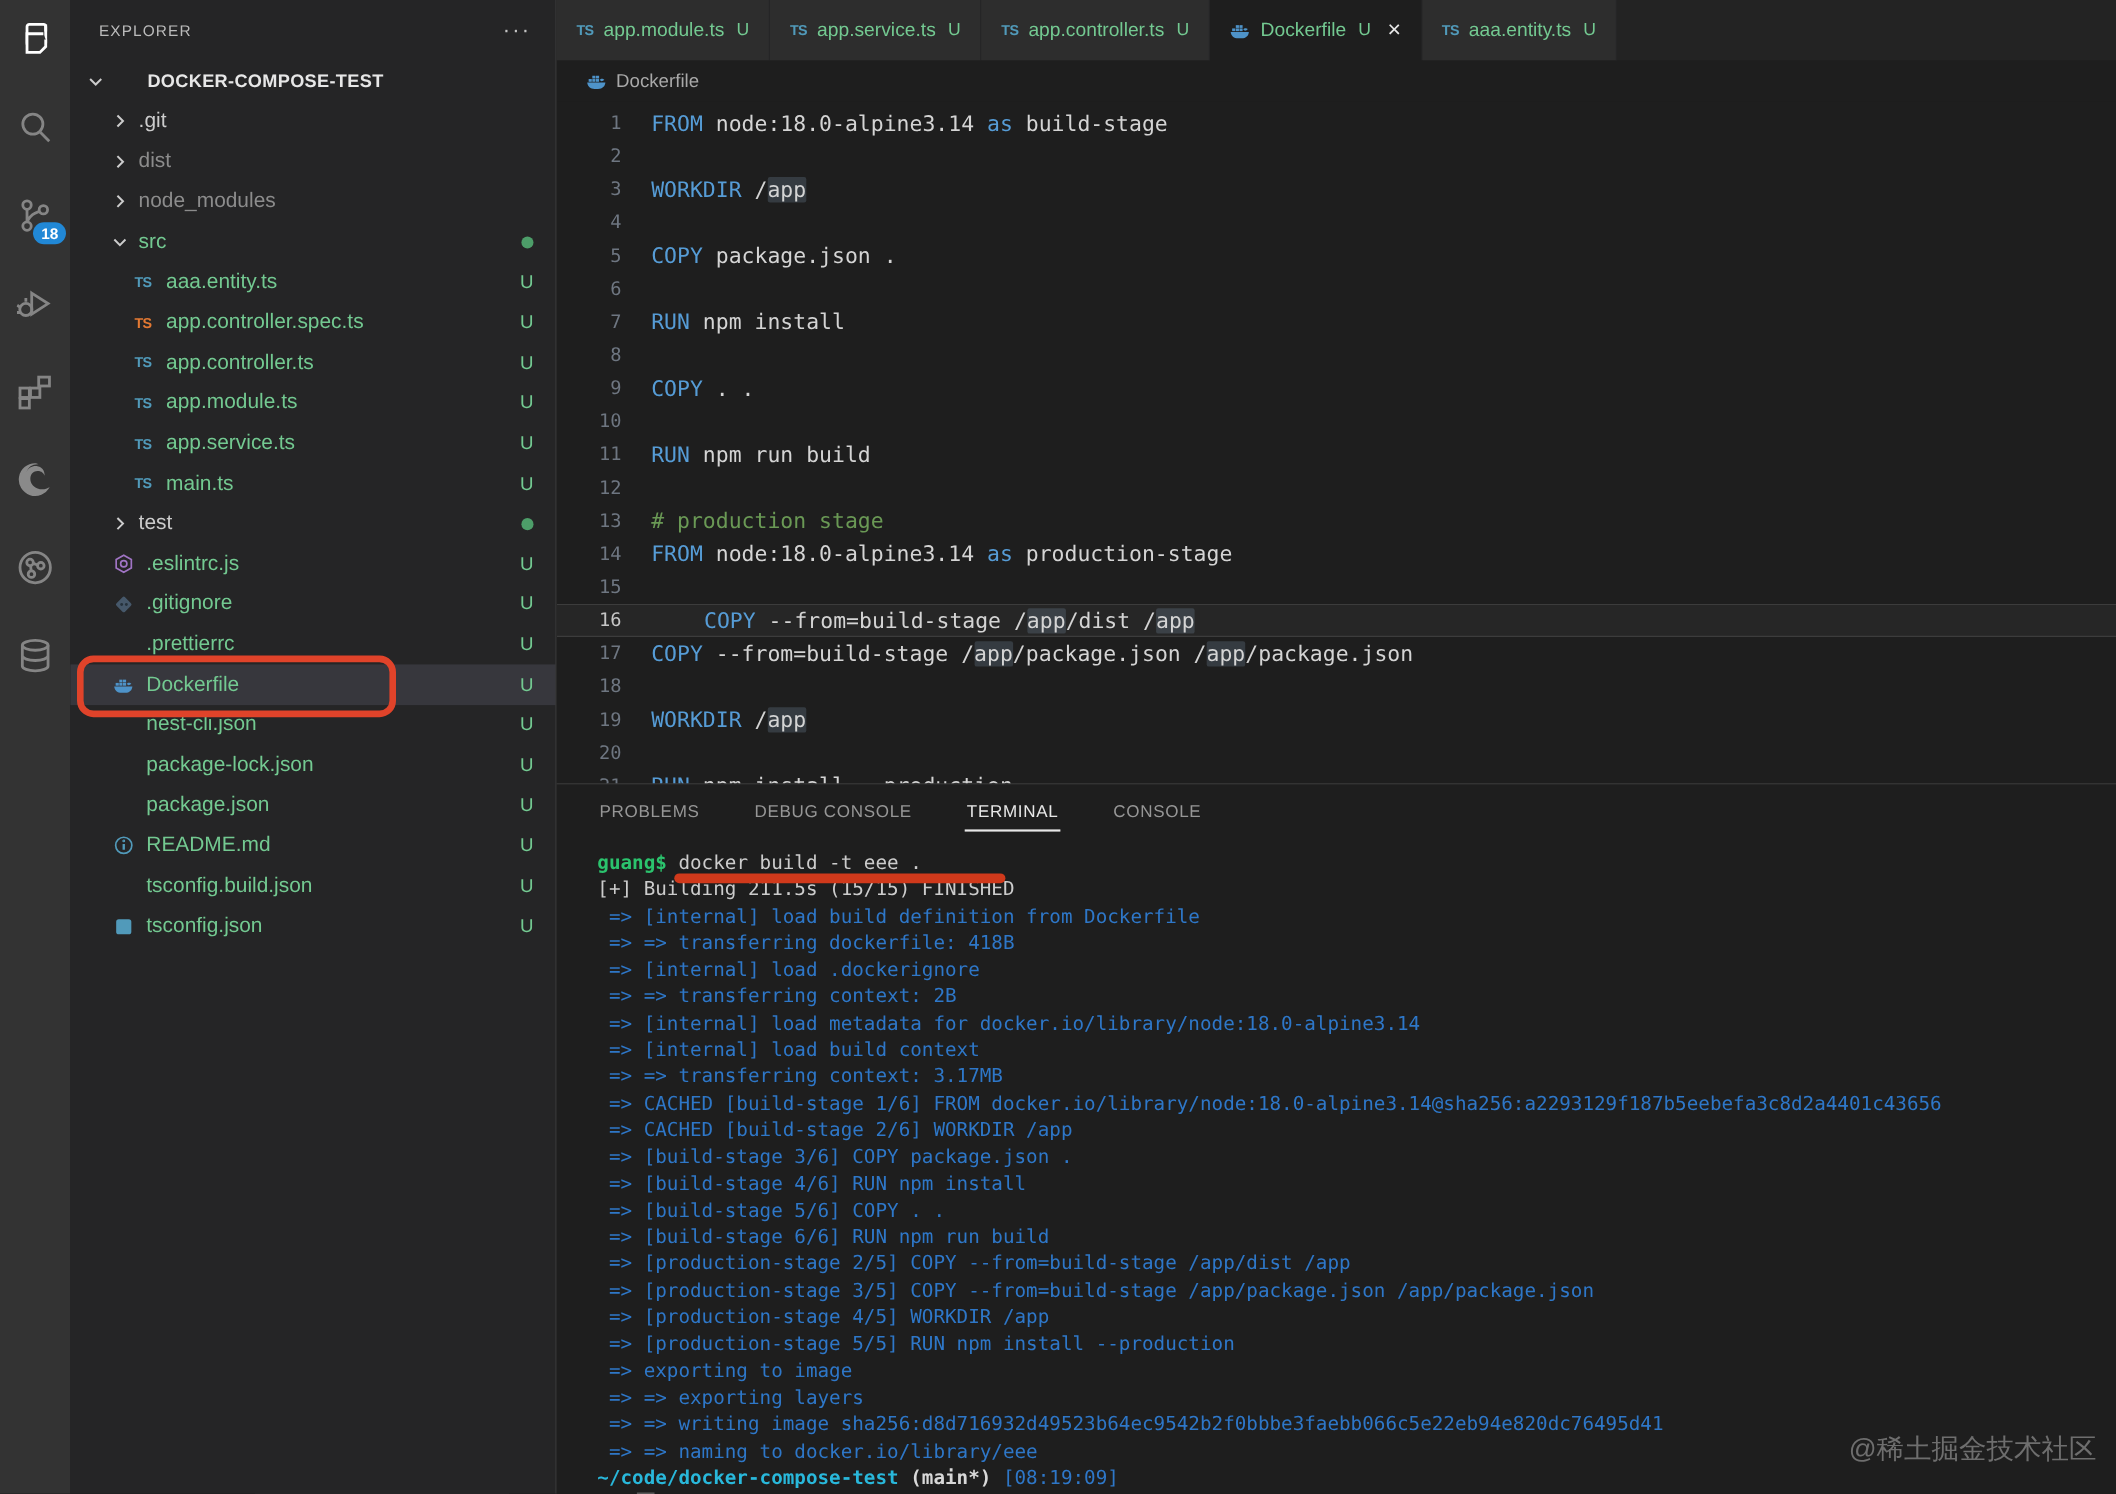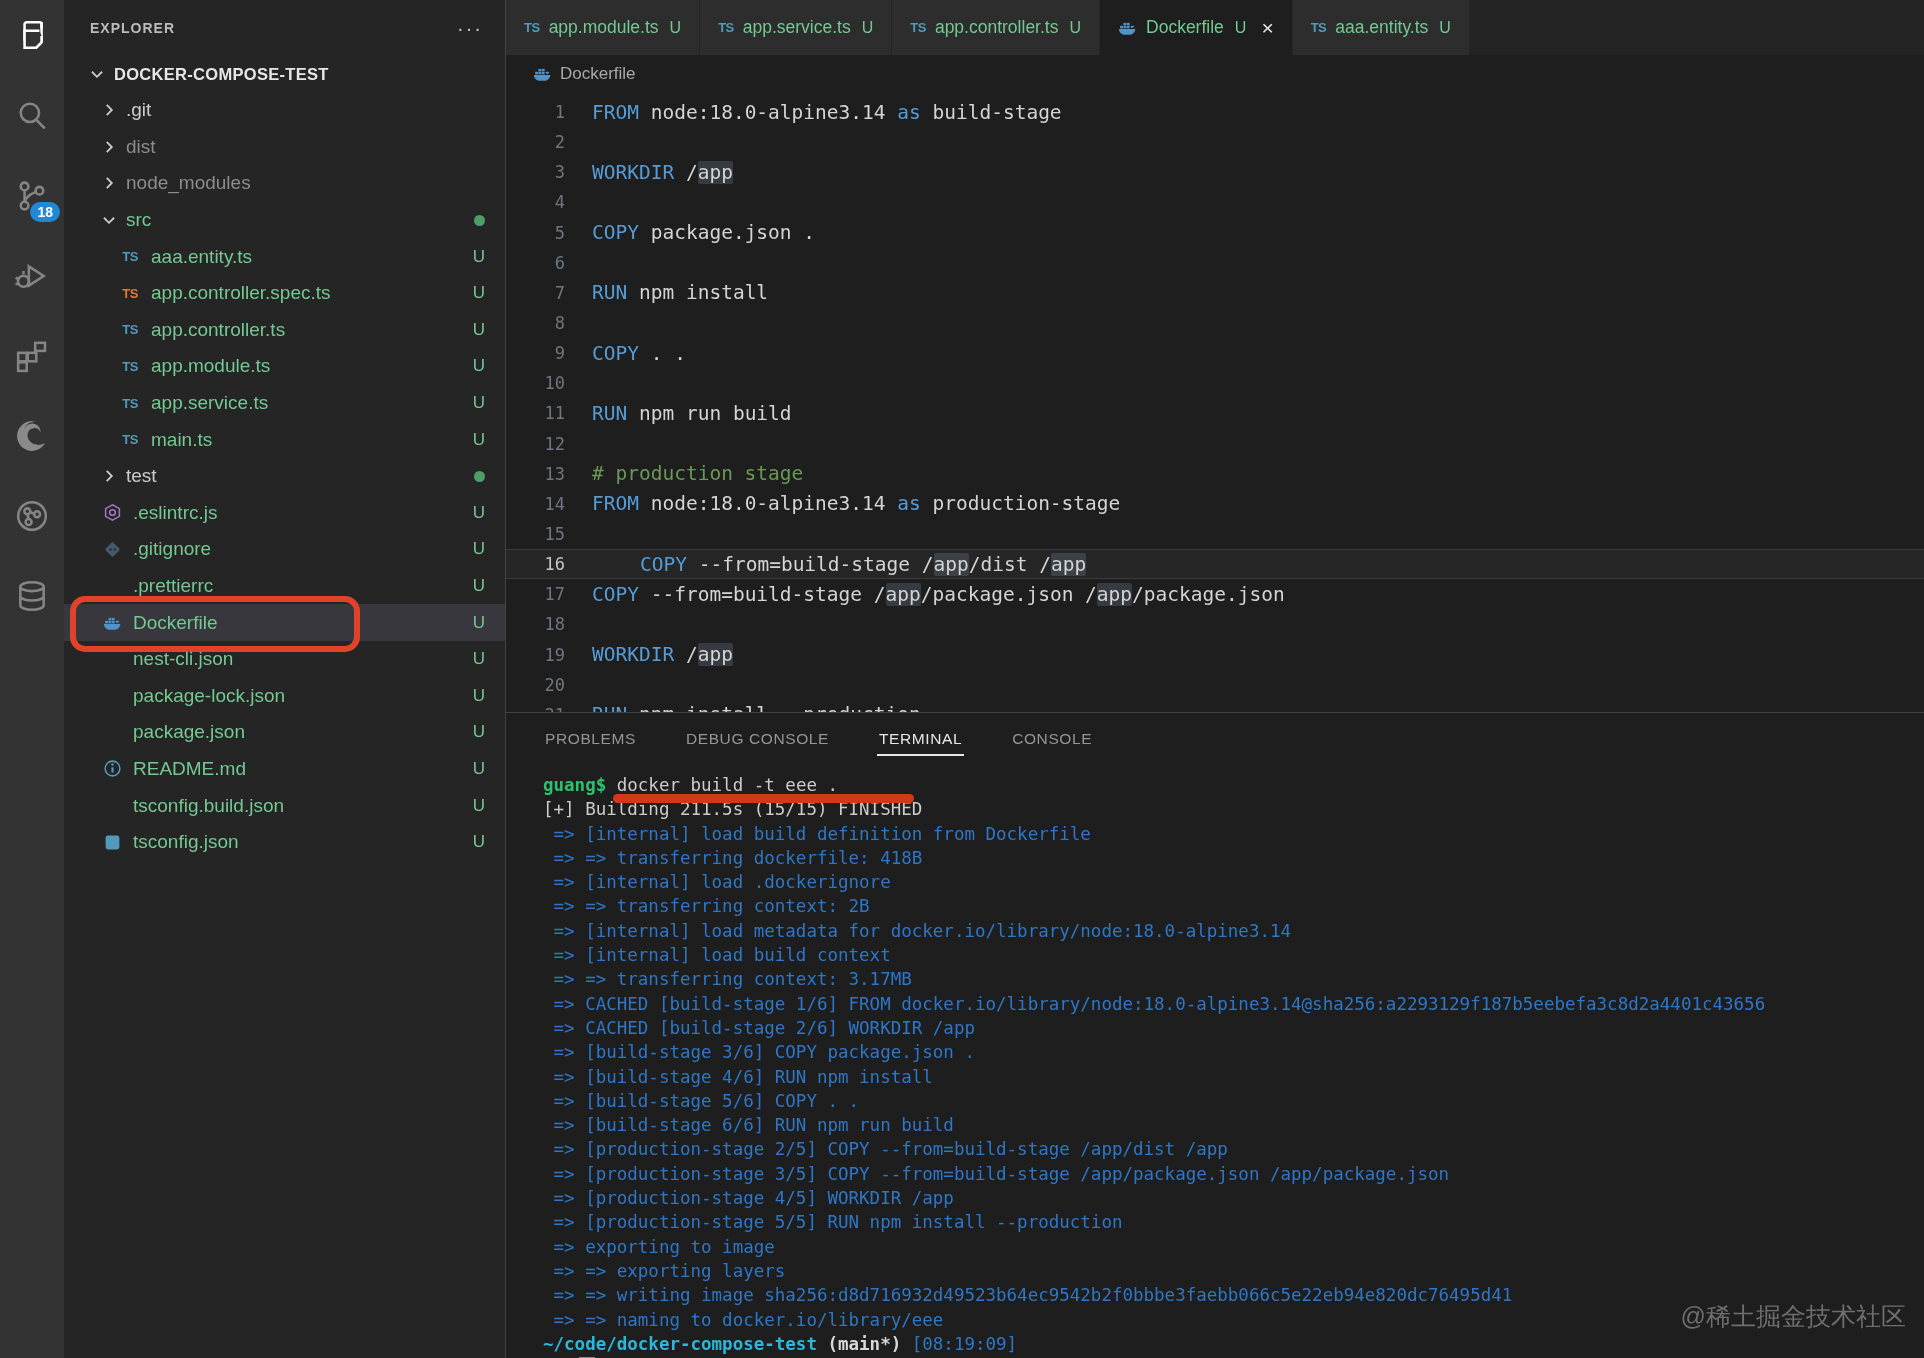--- a/index.html
+++ b/index.html
@@ -14,29 +14,29 @@
     align-items:center; justify-content:center; }
   .act-icon.active { color:#ffffff; }
   .act-icon svg { width:34px; height:34px; }
   .act-badge { position:absolute; right:-10px; bottom:-8px; background:#2188d6; color:#fff;
     font-size:14px; font-weight:bold; border-radius:12px; padding:2px 7px; line-height:16px; }
 
   
   .sidebar { width:441px; background:#252526; flex-shrink:0; position:relative; color:#cccccc; }
   .sidebar-header { height:56px; display:flex; align-items:center; justify-content:space-between;
     padding:0 22px 0 26px; }
-  .sidebar-title { font-size:14px; letter-spacing:1px; color:#bbbbbb;font-weight:bold; }
+  .sidebar-title { font-size:14px; letter-spacing:1px; color:#bbbbbb; }
   .more-dots { color:#c5c5c5; font-size:20px; letter-spacing:2px; cursor:pointer; }
   .tree { font-size:19px; }
   .tree-row { height:36.6px; display:flex; align-items:center; padding-left:36px; padding-right:20px;
     cursor:pointer; position:relative; }
   .tree-row.child { padding-left:54px; }
   .tree-row.selected { background:#37373d; }
   .tree-root { font-weight:bold; color:#e7e7e7; font-size:16.5px; letter-spacing:.3px;
-    padding-left:24px; height:36px; display:flex; align-items:center; }
+    padding-left:14px; height:36px; display:flex; align-items:center;gap:30px; }
   .chev { width:18px; height:18px; margin-right:8px; flex-shrink:0; color:#cccccc; }
   .chev svg { width:18px; height:18px; }
   .fic { width:24px; margin-right:9px; flex-shrink:0; text-align:center; font-weight:bold;
     display:inline-flex; align-items:center; justify-content:center; }
   .fic svg { width:19px; height:19px; }
   .ts-b { color:#519aba; font-size:13px; letter-spacing:-0.5px; }
   .ts-o { color:#e37933; font-size:13px; letter-spacing:-0.5px; }
   .lbl { flex:1 1 auto; white-space:nowrap; overflow:hidden; }
   .c-green { color:#73c991; } .c-white { color:#cccccc; } .c-gray { color:#8c8c8c; }
   .badge-u { color:#73c991; font-size:17px; margin-left:8px; }

